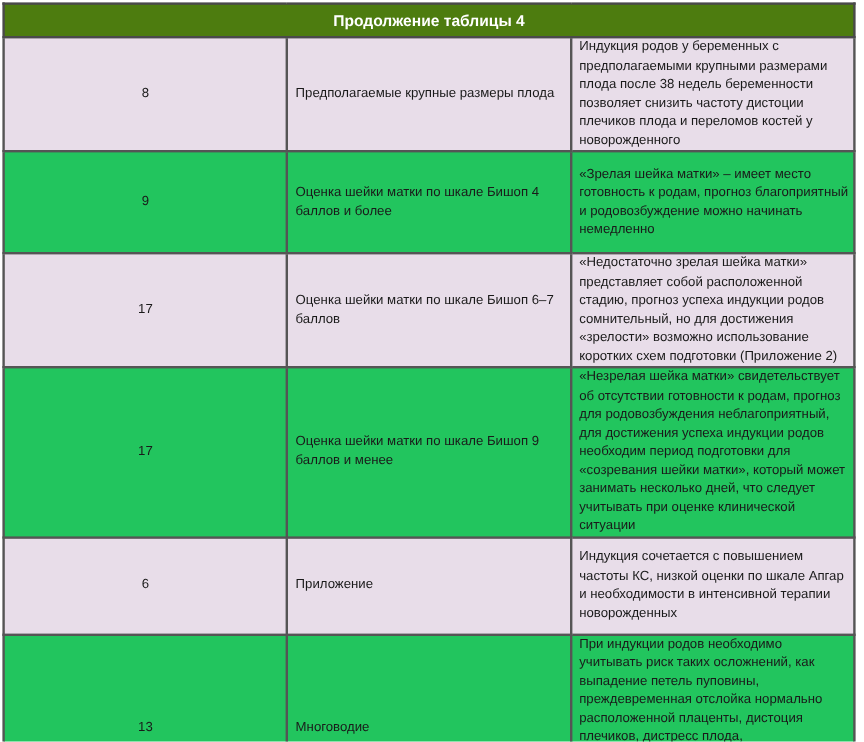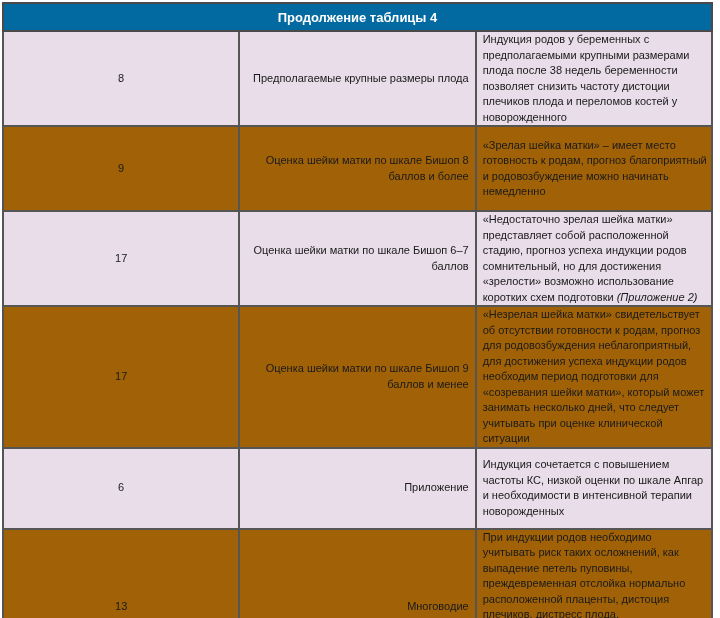--- a/index.html
+++ b/index.html
@@ -1,50 +1,50 @@
 <!DOCTYPE html>
 <html><head>
 <meta charset="utf-8">
 <style>
   html, body { margin: 0; padding: 0; background: #ffffff; }
   body { width: 720px; height: 618px; overflow: hidden; position: relative;
          font-family: "Liberation Sans", "DejaVu Sans", sans-serif; color: #1a1a1a; }
   .table-wrap { position: absolute; left: 2px; top: 2px; width: 711px; }
   table { border-collapse: collapse; width: 711px; table-layout: fixed; }
-  th.caption { background: #0369a1; color: #ffffff; font-weight: bold; font-size: 13px;
+  th.caption { background: #4d7c0f; color: #ffffff; font-weight: bold; font-size: 13px;
                height: 26px; padding: 0; text-align: center;
                border: 2px solid #4a4a4a; margin-top: 40px; }
   td { border: 2px solid #555555; font-size: 11px; line-height: 15.5px;
        vertical-align: middle; padding: 0 6px; }
   td.num { text-align: center; padding: 0; width: 33px; }
-  td.cond { width: 166px; text-align: right; }
+  td.cond { width: 166px; }
   td.desc { padding-left: 6px; padding-right: 4px; }
   tr.shaded td { background: #e8dde9; }
-  tr.plain td { background: #a16207; }
-  .ital { font-style: italic; }
+  tr.plain td { background: #22c55e; }
+  .ital { }
 </style>
 </head>
 <body>
 
 <div class="table-wrap">
   <table>
     <thead>
       <tr>
         <th class="caption" colspan="3">Продолжение таблицы 4</th>
       </tr>
     </thead>
     <tbody>
       <tr class="shaded" style="height:83px">
         <td class="num">8</td>
         <td class="cond">Предполагаемые крупные размеры плода</td>
         <td class="desc"><span>Индукция родов у беременных с предполагаемыми крупными размерами плода после 38 недель беременности позволяет снизить частоту дистоции плечиков плода и переломов костей у новорожденного</span><span class="ital"></span></td>
       </tr>
       <tr class="plain" style="height:85px">
         <td class="num">9</td>
-        <td class="cond">Оценка шейки матки по шкале Бишоп 8 баллов и более</td>
+        <td class="cond">Оценка шейки матки по шкале Бишоп 4 баллов и более</td>
         <td class="desc"><span>«Зрелая шейка матки» – имеет место готовность к родам, прогноз благоприятный и родовозбуждение можно начинать немедленно</span><span class="ital"></span></td>
       </tr>
       <tr class="shaded" style="height:82px">
         <td class="num">17</td>
         <td class="cond">Оценка шейки матки по шкале Бишоп 6–7 баллов</td>
         <td class="desc"><span>«Недостаточно зрелая шейка матки» представляет собой расположенной стадию, прогноз успеха индукции родов сомнительный, но для достижения «зрелости» возможно использование коротких схем подготовки </span><span class="ital">(Приложение  2)</span></td>
       </tr>
       <tr class="plain" style="height:87px">
         <td class="num">17</td>
         <td class="cond">Оценка шейки матки по шкале Бишоп 9 баллов и менее</td>

